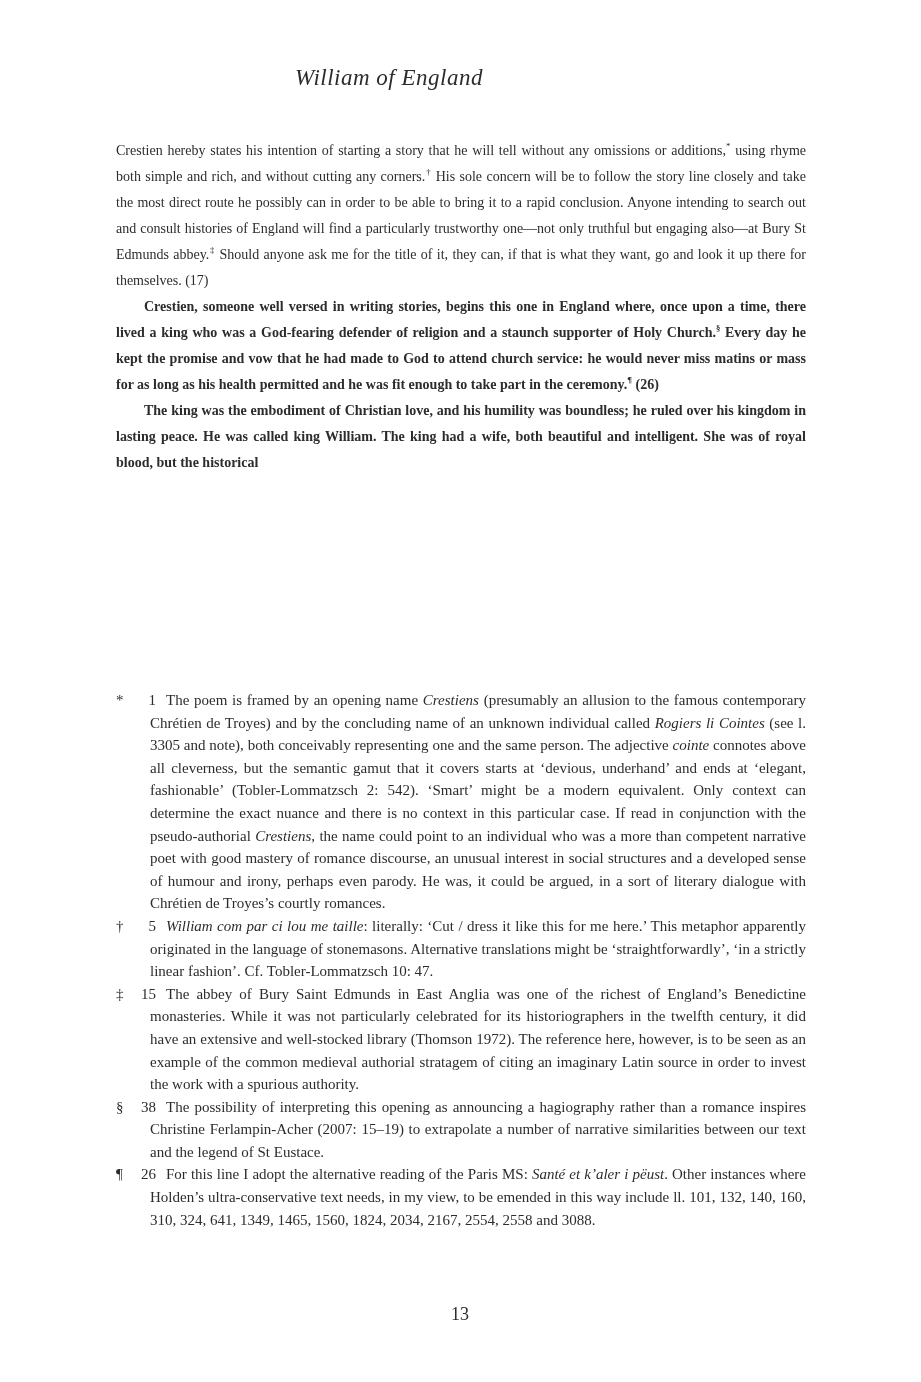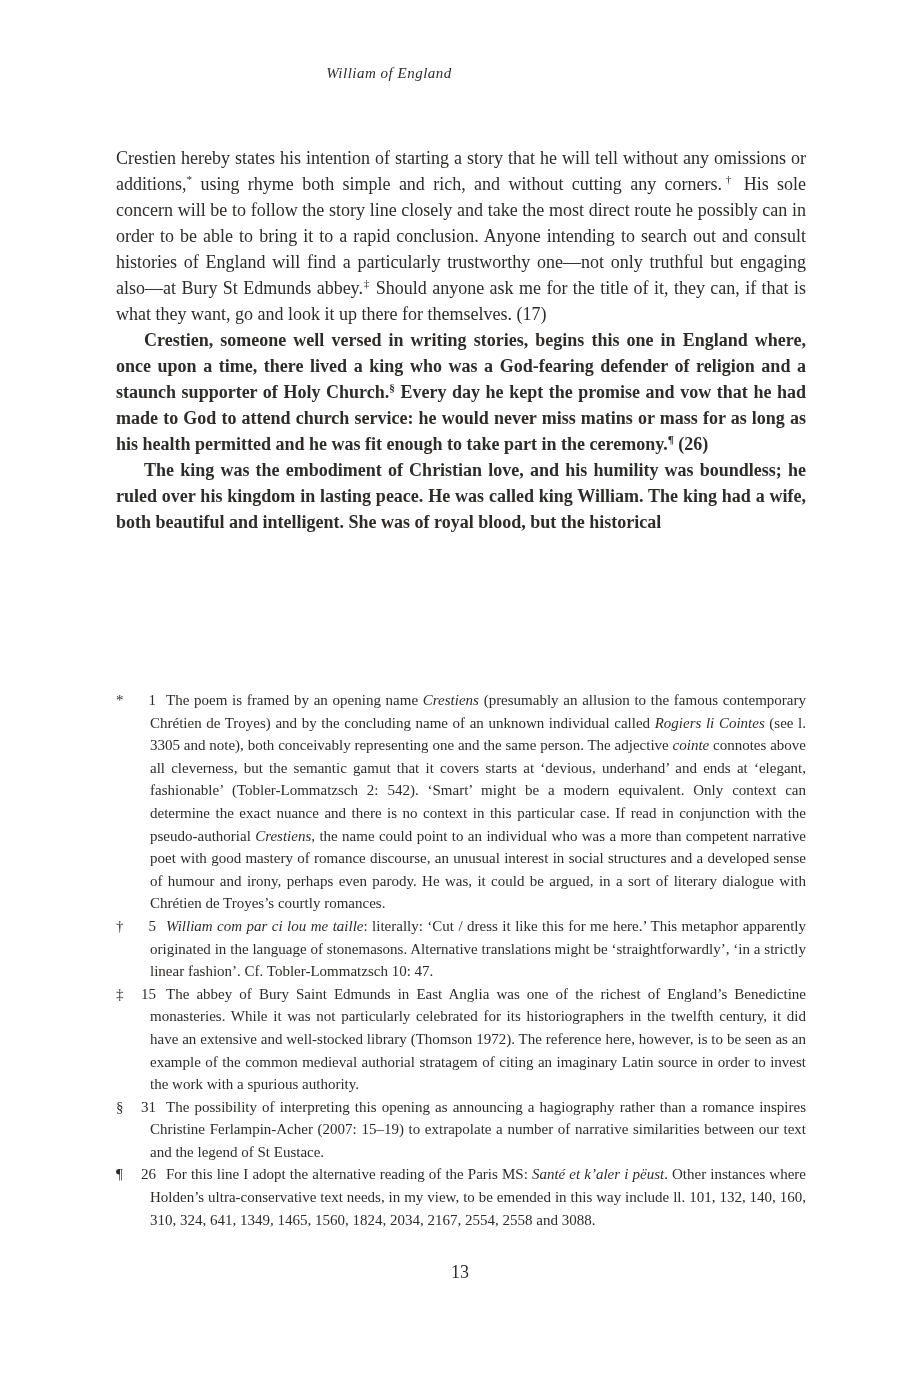--- a/index.html
+++ b/index.html
@@ -8,26 +8,26 @@
     background: #ffffff;
     position: relative;
     font-family: "Liberation Serif", serif;
     color: #2e2c2a;
     -webkit-font-smoothing: antialiased;
   }
   .page-title {
     position: absolute; top: 65px; left: 0; width: 778px;
     text-align: center;
     font-style: italic;
-    font-size: 15px;
+    font-size: 23px;
     letter-spacing: 0.5px;
   }
   .main-text {
-    position: absolute; top: 145px; left: 116px; width: 690px;
-    font-size: 18px;
+    position: absolute; top: 138px; left: 116px; width: 690px;
+    font-size: 14px;
     line-height: 26px;
     text-align: justify;
   }
   .para { margin: 0; }
   .para.indent { text-indent: 28px; font-weight: bold; }
   sup.fnmark {
     font-size: 0.62em;
     vertical-align: super;
     line-height: 0;
   }
@@ -53,37 +53,37 @@
   }
   .fn-number {
     position: absolute;
     left: -34px; top: 0;
     width: 40px;
     text-align: right;
     text-indent: 0;
     display: block;
   }
   .page-number {
-    position: absolute; top: 1262px; left: 0; width: 920px;
+    position: absolute; top: 1304px; left: 0; width: 920px;
     text-align: center;
     font-size: 18px;
   }
 </style>
 </head>
 <body>
 
 <div class="page-title">William of England</div>
 
 <div class="main-text">
     <p class="para"><span>Crestien hereby states his intention of starting a story that he will tell without any omissions or additions,</span><sup class="fnmark">*</sup><span> using rhyme both simple and rich, and without cutting any corners.</span><sup class="fnmark">†</sup><span> His sole concern will be to follow the story line closely and take the most direct route he possibly can in order to be able to bring it to a rapid conclusion. Anyone intending to search out and consult histories of England will find a particularly trustworthy one—not only truthful but engaging also—at Bury St Edmunds abbey.</span><sup class="fnmark">‡</sup><span> Should anyone ask me for the title of it, they can, if that is what they want, go and look it up there for themselves. (17)</span></p>
     <p class="para indent"><span>Crestien, someone well versed in writing stories, begins this one in England where, once upon a time, there lived a king who was a God-fearing defender of religion and a staunch supporter of Holy Church.</span><sup class="fnmark">§</sup><span> Every day he kept the promise and vow that he had made to God to attend church service: he would never miss matins or mass for as long as his health permitted and he was fit enough to take part in the ceremony.</span><sup class="fnmark">¶</sup><span> (26)</span></p>
     <p class="para indent"><span>The king was the embodiment of Christian love, and his humility was boundless; he ruled over his kingdom in lasting peace. He was called king William. The king had a wife, both beautiful and intelligent. She was of royal blood, but the historical</span></p>
   </div>
 
 <div class="footnotes">
     <div class="footnote"><span class="fn-symbol">*</span><span class="fn-number">1</span><span>The poem is framed by an opening name </span><em>Crestiens</em><span> (presumably an allusion to the famous contemporary Chrétien de Troyes) and by the concluding name of an unknown individual called </span><em>Rogiers li Cointes</em><span> (see l. 3305 and note), both conceivably representing one and the same person. The adjective </span><em>cointe</em><span> connotes above all cleverness, but the semantic gamut that it covers starts at ‘devious, underhand’ and ends at ‘elegant, fashionable’ (Tobler-Lommatzsch 2: 542). ‘Smart’ might be a modern equivalent. Only context can determine the exact nuance and there is no context in this particular case. If read in conjunction with the pseudo-authorial </span><em>Crestiens</em><span>, the name could point to an individual who was a more than competent narrative poet with good mastery of romance discourse, an unusual interest in social structures and a developed sense of humour and irony, perhaps even parody. He was, it could be argued, in a sort of literary dialogue with Chrétien de Troyes’s courtly romances.</span></div>
     <div class="footnote"><span class="fn-symbol">†</span><span class="fn-number">5</span><em>William com par ci lou me taille</em><span>: literally: ‘Cut / dress it like this for me here.’ This metaphor apparently originated in the language of stonemasons. Alternative translations might be ‘straightforwardly’, ‘in a strictly linear fashion’. Cf. Tobler-Lommatzsch 10: 47.</span></div>
     <div class="footnote"><span class="fn-symbol">‡</span><span class="fn-number">15</span><span>The abbey of Bury Saint Edmunds in East Anglia was one of the richest of England’s Benedictine monasteries. While it was not particularly celebrated for its historiographers in the twelfth century, it did have an extensive and well-stocked library (Thomson 1972). The reference here, however, is to be seen as an example of the common medieval authorial stratagem of citing an imaginary Latin source in order to invest the work with a spurious authority.</span></div>
-    <div class="footnote"><span class="fn-symbol">§</span><span class="fn-number">31</span><span>The possibility of interpreting this opening as announcing a hagiography rather than a romance inspires Christine Ferlampin-Acher (2007: 15–19) to extrapolate a number of narrative similarities between our text and the legend of St Eustace.</span></div>
+    <div class="footnote"><span class="fn-symbol">§</span><span class="fn-number">38</span><span>The possibility of interpreting this opening as announcing a hagiography rather than a romance inspires Christine Ferlampin-Acher (2007: 15–19) to extrapolate a number of narrative similarities between our text and the legend of St Eustace.</span></div>
     <div class="footnote"><span class="fn-symbol">¶</span><span class="fn-number">26</span><span>For this line I adopt the alternative reading of the Paris MS: </span><em>Santé et k’aler i pëust</em><span>. Other instances where Holden’s ultra-conservative text needs, in my view, to be emended in this way include ll. 101, 132, 140, 160, 310, 324, 641, 1349, 1465, 1560, 1824, 2034, 2167, 2554, 2558 and 3088.</span></div>
   </div>
 
 <div class="page-number">13</div>
 
 </body></html>

